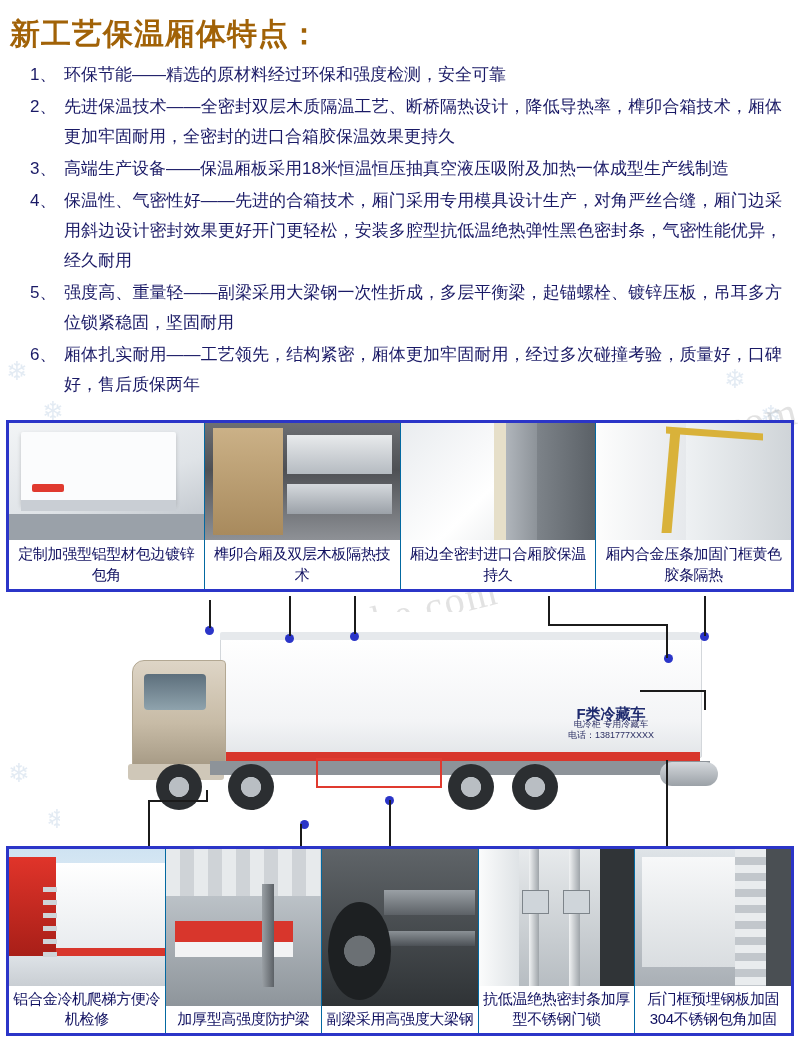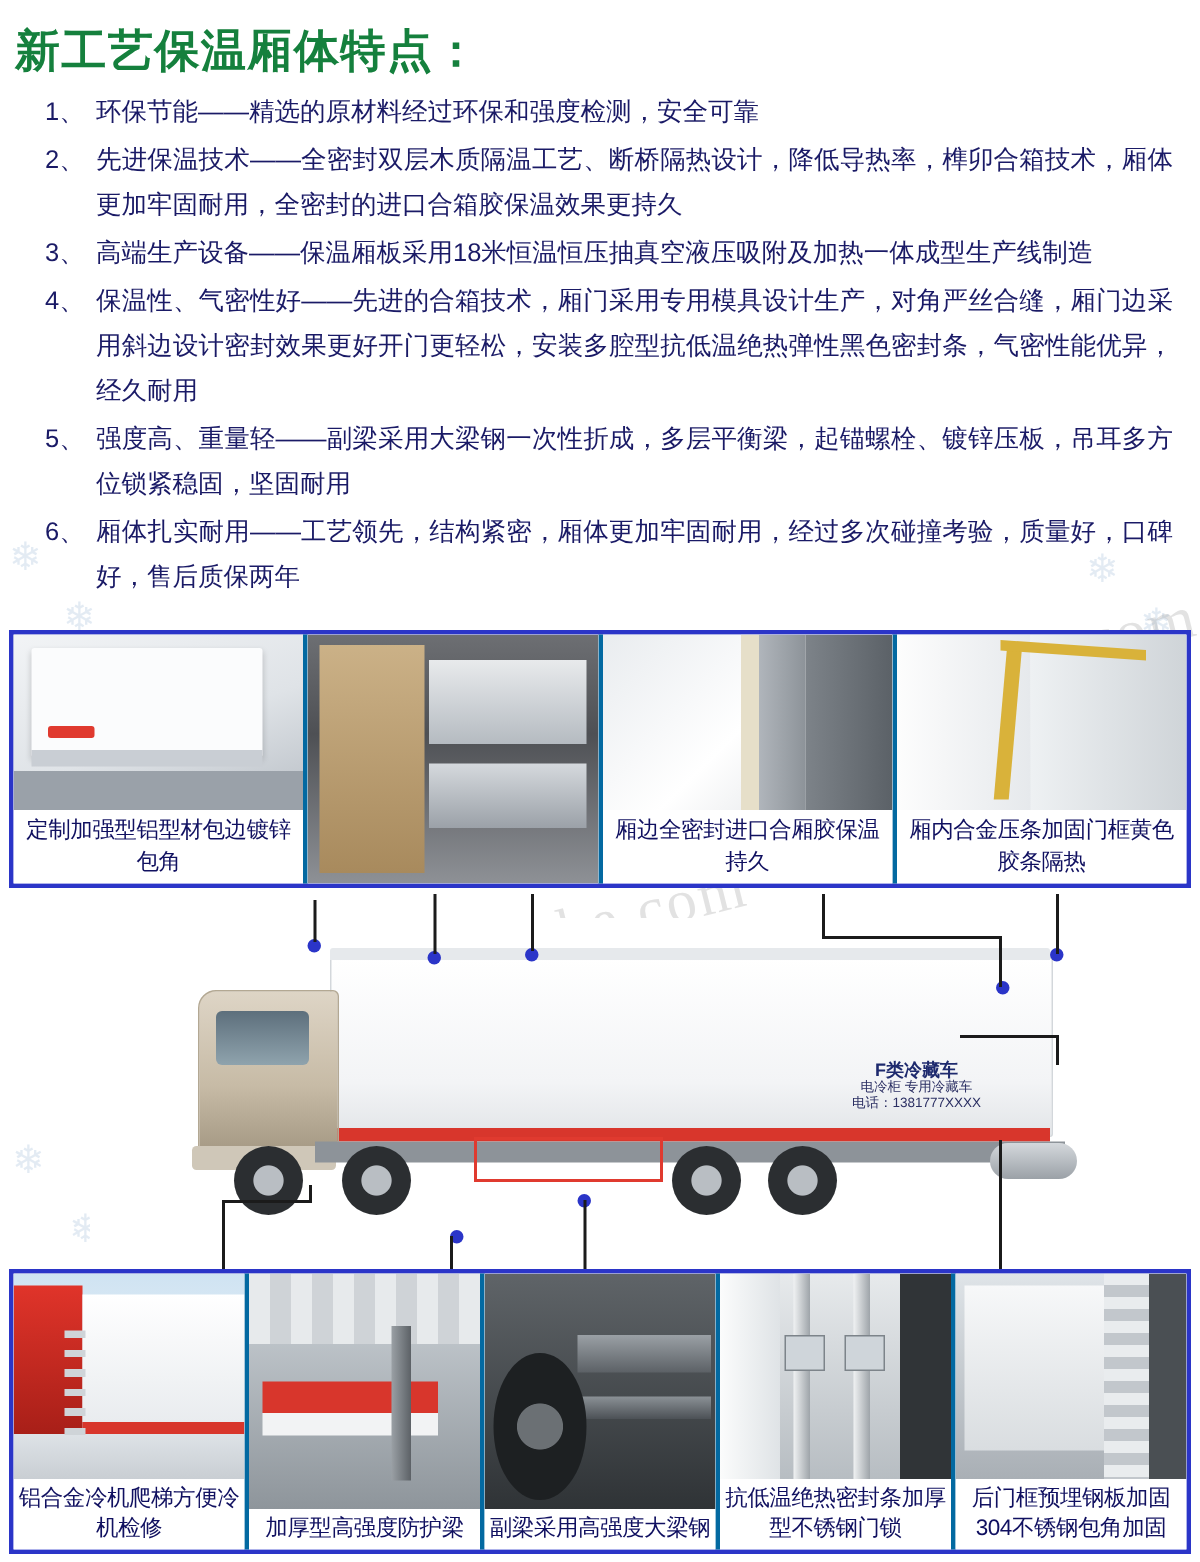--- a/index.html
+++ b/index.html
@@ -39,21 +39,21 @@
     font-family: "Liberation Serif", serif;
   }
 
   
   .title {
     position: absolute;
     left: 10px;
     top: 14px;
     font-size: 30px;
     font-weight: bold;
-    color: #15803d;
+    color: #a16207;
     letter-spacing: 1px;
     z-index: 10;
   }
 
   
   .feature-list {
     position: absolute;
     left: 30px;
     top: 60px;
     width: 752px;
@@ -86,21 +86,21 @@
     box-sizing: border-box;
     display: flex;
     background: #ffffff;
     z-index: 10;
   }
   #strip-top { top: 420px; height: 172px; }
   #strip-bottom { top: 846px; height: 190px; }
 
   .cell {
     flex: 1 1 0;
-    border-right: 3px solid #0369a1;
+    border-right: 1px solid #0369a1;
     box-sizing: border-box;
     display: flex;
     flex-direction: column;
     overflow: hidden;
   }
   .cell:last-child { border-right: none; }
 
   .cell-photo {
     flex: 1 1 auto;
     position: relative;
@@ -238,21 +238,21 @@
     top: 152px;
   }
   .truck-tank {
     position: absolute; left: 600px; top: 150px; width: 58px; height: 24px;
     background: linear-gradient(180deg,#d4d8dc,#9ba1a7); border-radius: 12px;
   }
   .truck-label {
     position: absolute; left: 496px; top: 96px; width: 110px; height: 34px;
     font-size: 9px; color: #2b2f63; text-align: center; line-height: 11px;
   }
-  .truck-label .big { font-size: 12px; font-weight: bold; color: #1e2a6e; }
+  .truck-label .big { font-size: 15px; font-weight: bold; color: #1e2a6e; }
   .truck-redbox {
     position: absolute; left: 256px; top: 146px; width: 122px; height: 26px;
     border: 2px solid #e03a2f;
   }
 
   
   .dot {
     position: absolute; width: 9px; height: 9px; border-radius: 50%;
     background: #2b35c8; z-index: 9;
   }
@@ -305,20 +305,21 @@
     <div class="cell-caption">定制加强型铝型材包边镀锌包角</div>
   </div>
 
   <div class="cell">
     <div class="cell-photo">
       <div class="ph p2-bg"></div>
         <div class="ph p2-wood"></div>
       <div class="ph p2-metal"></div>
         <div class="ph p2-metal2"></div>
     </div>
+    <div class="cell-caption">榫卯合厢及双层木板隔热技术</div>
   </div>
 
   <div class="cell">
     <div class="cell-photo">
       <div class="ph p3-bg"></div>
         <div class="ph p3-col"></div>
       <div class="ph p3-seal"></div>
         <div class="ph p3-dark"></div>
     </div>
     <div class="cell-caption">厢边全密封进口合厢胶保温持久</div>

